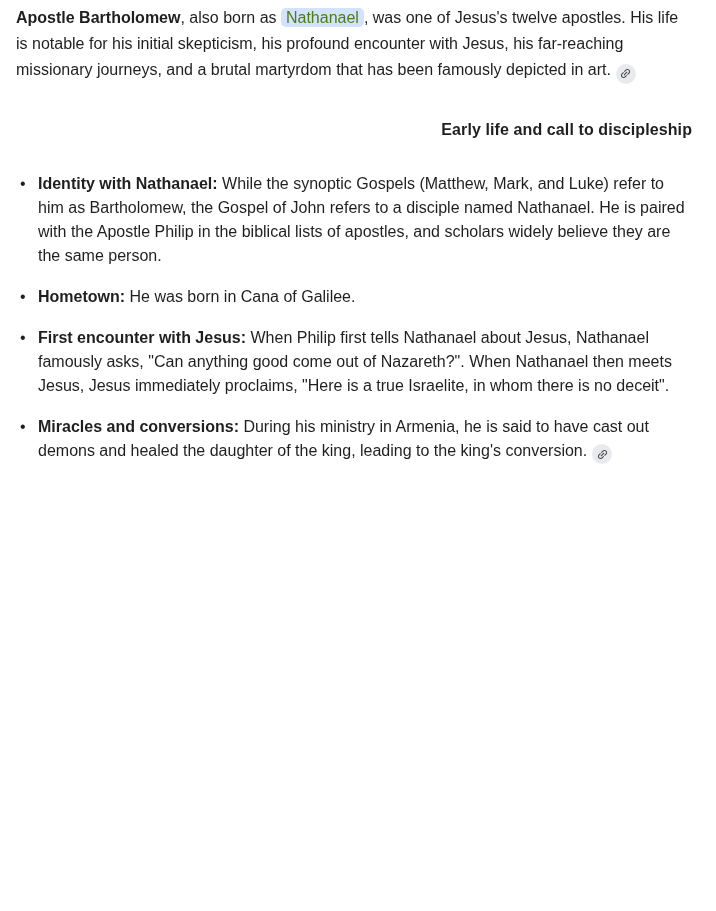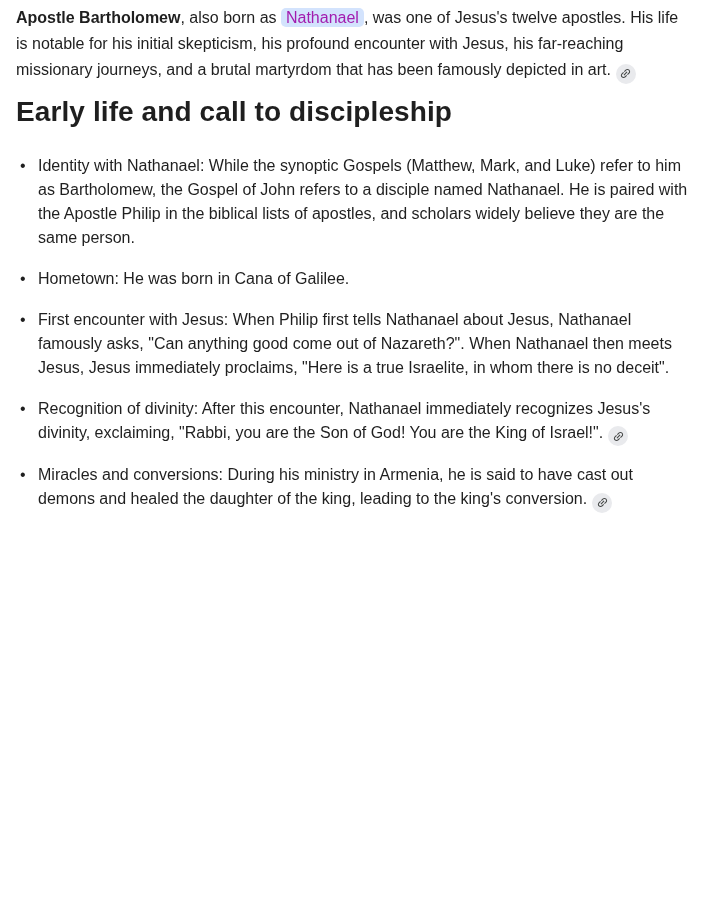--- a/index.html
+++ b/index.html
@@ -15,49 +15,50 @@
 
   .intro {
     margin: 0;
     font-size: 16px;
     line-height: 26px;
   }
   .lead { font-weight: 700; }
 
   .chip {
     background: #d3e3fd;
-    color: #a21caf;
+    color: #4d7c0f;
     border-radius: 5px;
     padding: 1px 5px;
     cursor: pointer;
   }
 
   h2 {
-    font-size: 28px;
+    font-size: 16px;
     line-height: 24px;
     font-weight: 600;
     letter-spacing: 0.1px;
-    margin: 16px 0 30px 0;
+    margin: 34px 0 30px 0;
+    text-align: right;
   }
 
   ul { list-style: none; margin: 0; padding: 0; }
   li {
     position: relative;
     padding-left: 22px;
     font-size: 16px;
     line-height: 24px;
     margin-bottom: 17px;
   }
   li::before {
     content: "\2022";
     position: absolute;
     left: 4px;
     top: 0;
   }
-  .label { font-weight: 400; }
+  .label { font-weight: 700; }
 
   .cite {
     display: inline-flex;
     width: 20px; height: 20px;
     border-radius: 50%;
     background: #e9eaed;
     align-items: center;
     justify-content: center;
     margin-left: 5px;
     vertical-align: -5px;
@@ -77,27 +78,20 @@
           </g>
         </svg>
       </span></p>
 
   <h2>Early life and call to discipleship</h2>
 
   <ul>
     <li><span class="label">Identity with Nathanael:</span><span> While the synoptic Gospels (Matthew, Mark, and Luke) refer to him as Bartholomew, the Gospel of John refers to a disciple named Nathanael. He is paired with the Apostle Philip in the biblical lists of apostles, and scholars widely believe they are the same person.</span></li>
     <li><span class="label">Hometown:</span><span> He was born in Cana of Galilee.</span></li>
     <li><span class="label">First encounter with Jesus:</span><span> When Philip first tells Nathanael about Jesus, Nathanael famously asks, "Can anything good come out of Nazareth?". When Nathanael then meets Jesus, Jesus immediately proclaims, "Here is a true Israelite, in whom there is no deceit".</span></li>
-    <li><span class="label">Recognition of divinity:</span><span> After this encounter, Nathanael immediately recognizes Jesus's divinity, exclaiming, "Rabbi, you are the Son of God! You are the King of Israel!".</span><span class="cite">
-          <svg width="13" height="13" viewBox="0 0 24 24">
-            <g transform="rotate(-45 12 12)">
-              <path fill="#444746" d="M3.9 12c0-1.71 1.39-3.1 3.1-3.1h4V7H7c-2.76 0-5 2.24-5 5s2.24 5 5 5h4v-1.9H7c-1.71 0-3.1-1.39-3.1-3.1zM8 13h8v-2H8v2zm9-6h-4v1.9h4c1.71 0 3.1 1.39 3.1 3.1s-1.39 3.1-3.1 3.1h-4V17h4c2.76 0 5-2.24 5-5s-2.24-5-5-5z"></path>
-            </g>
-          </svg>
-        </span></li>
   </ul>
 
 
   <ul>
     <li><span class="label">Miracles and conversions:</span><span> During his ministry in Armenia, he is said to have cast out demons and healed the daughter of the king, leading to the king's conversion.</span><span class="cite">
           <svg width="13" height="13" viewBox="0 0 24 24">
             <g transform="rotate(-45 12 12)">
               <path fill="#444746" d="M3.9 12c0-1.71 1.39-3.1 3.1-3.1h4V7H7c-2.76 0-5 2.24-5 5s2.24 5 5 5h4v-1.9H7c-1.71 0-3.1-1.39-3.1-3.1zM8 13h8v-2H8v2zm9-6h-4v1.9h4c1.71 0 3.1 1.39 3.1 3.1s-1.39 3.1-3.1 3.1h-4V17h4c2.76 0 5-2.24 5-5s-2.24-5-5-5z"></path>
             </g>
           </svg>

